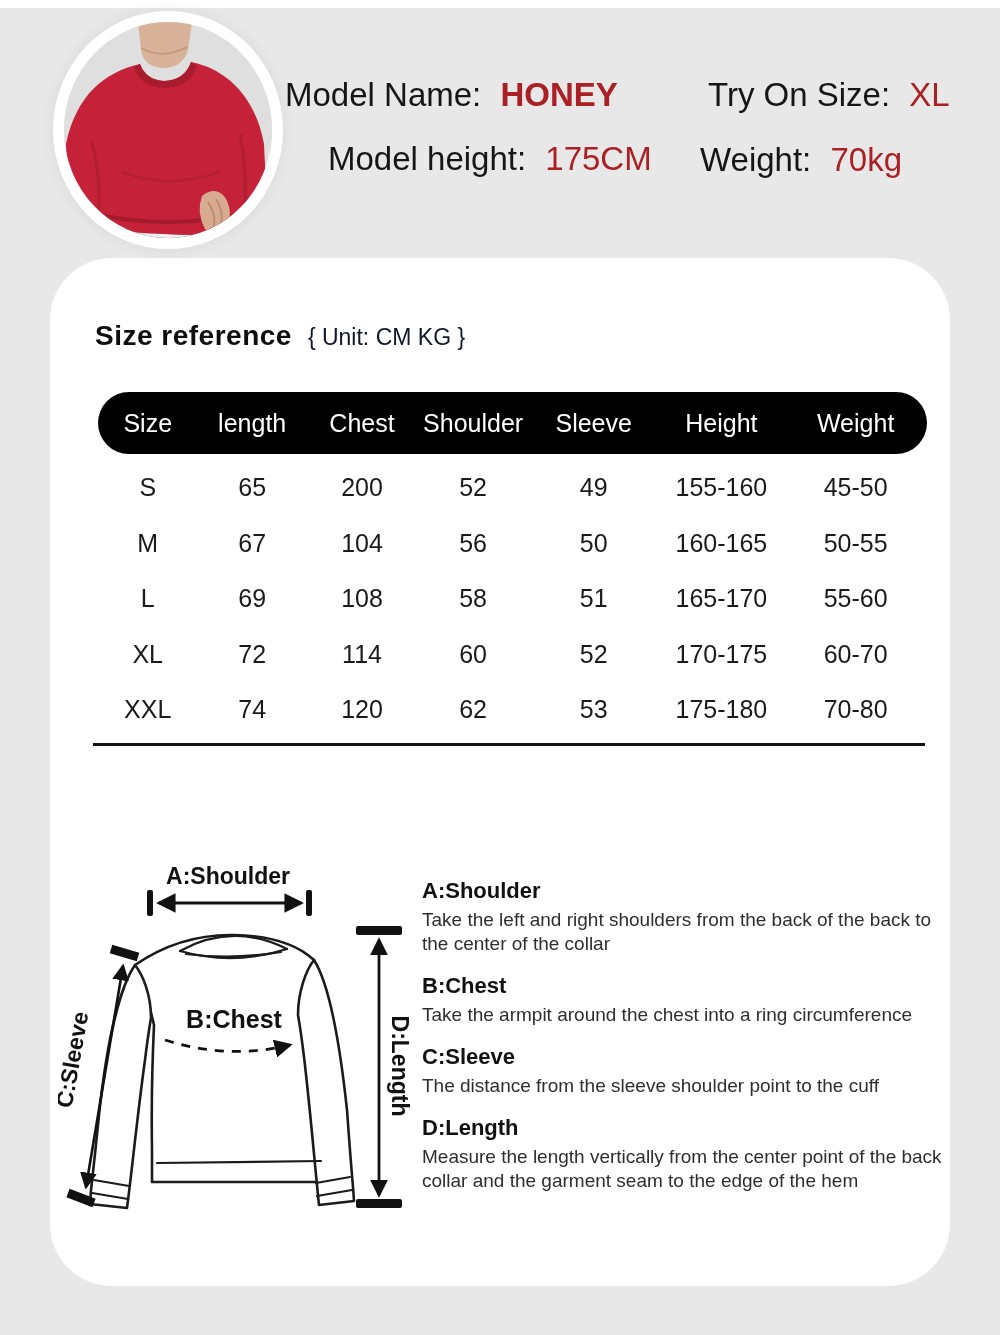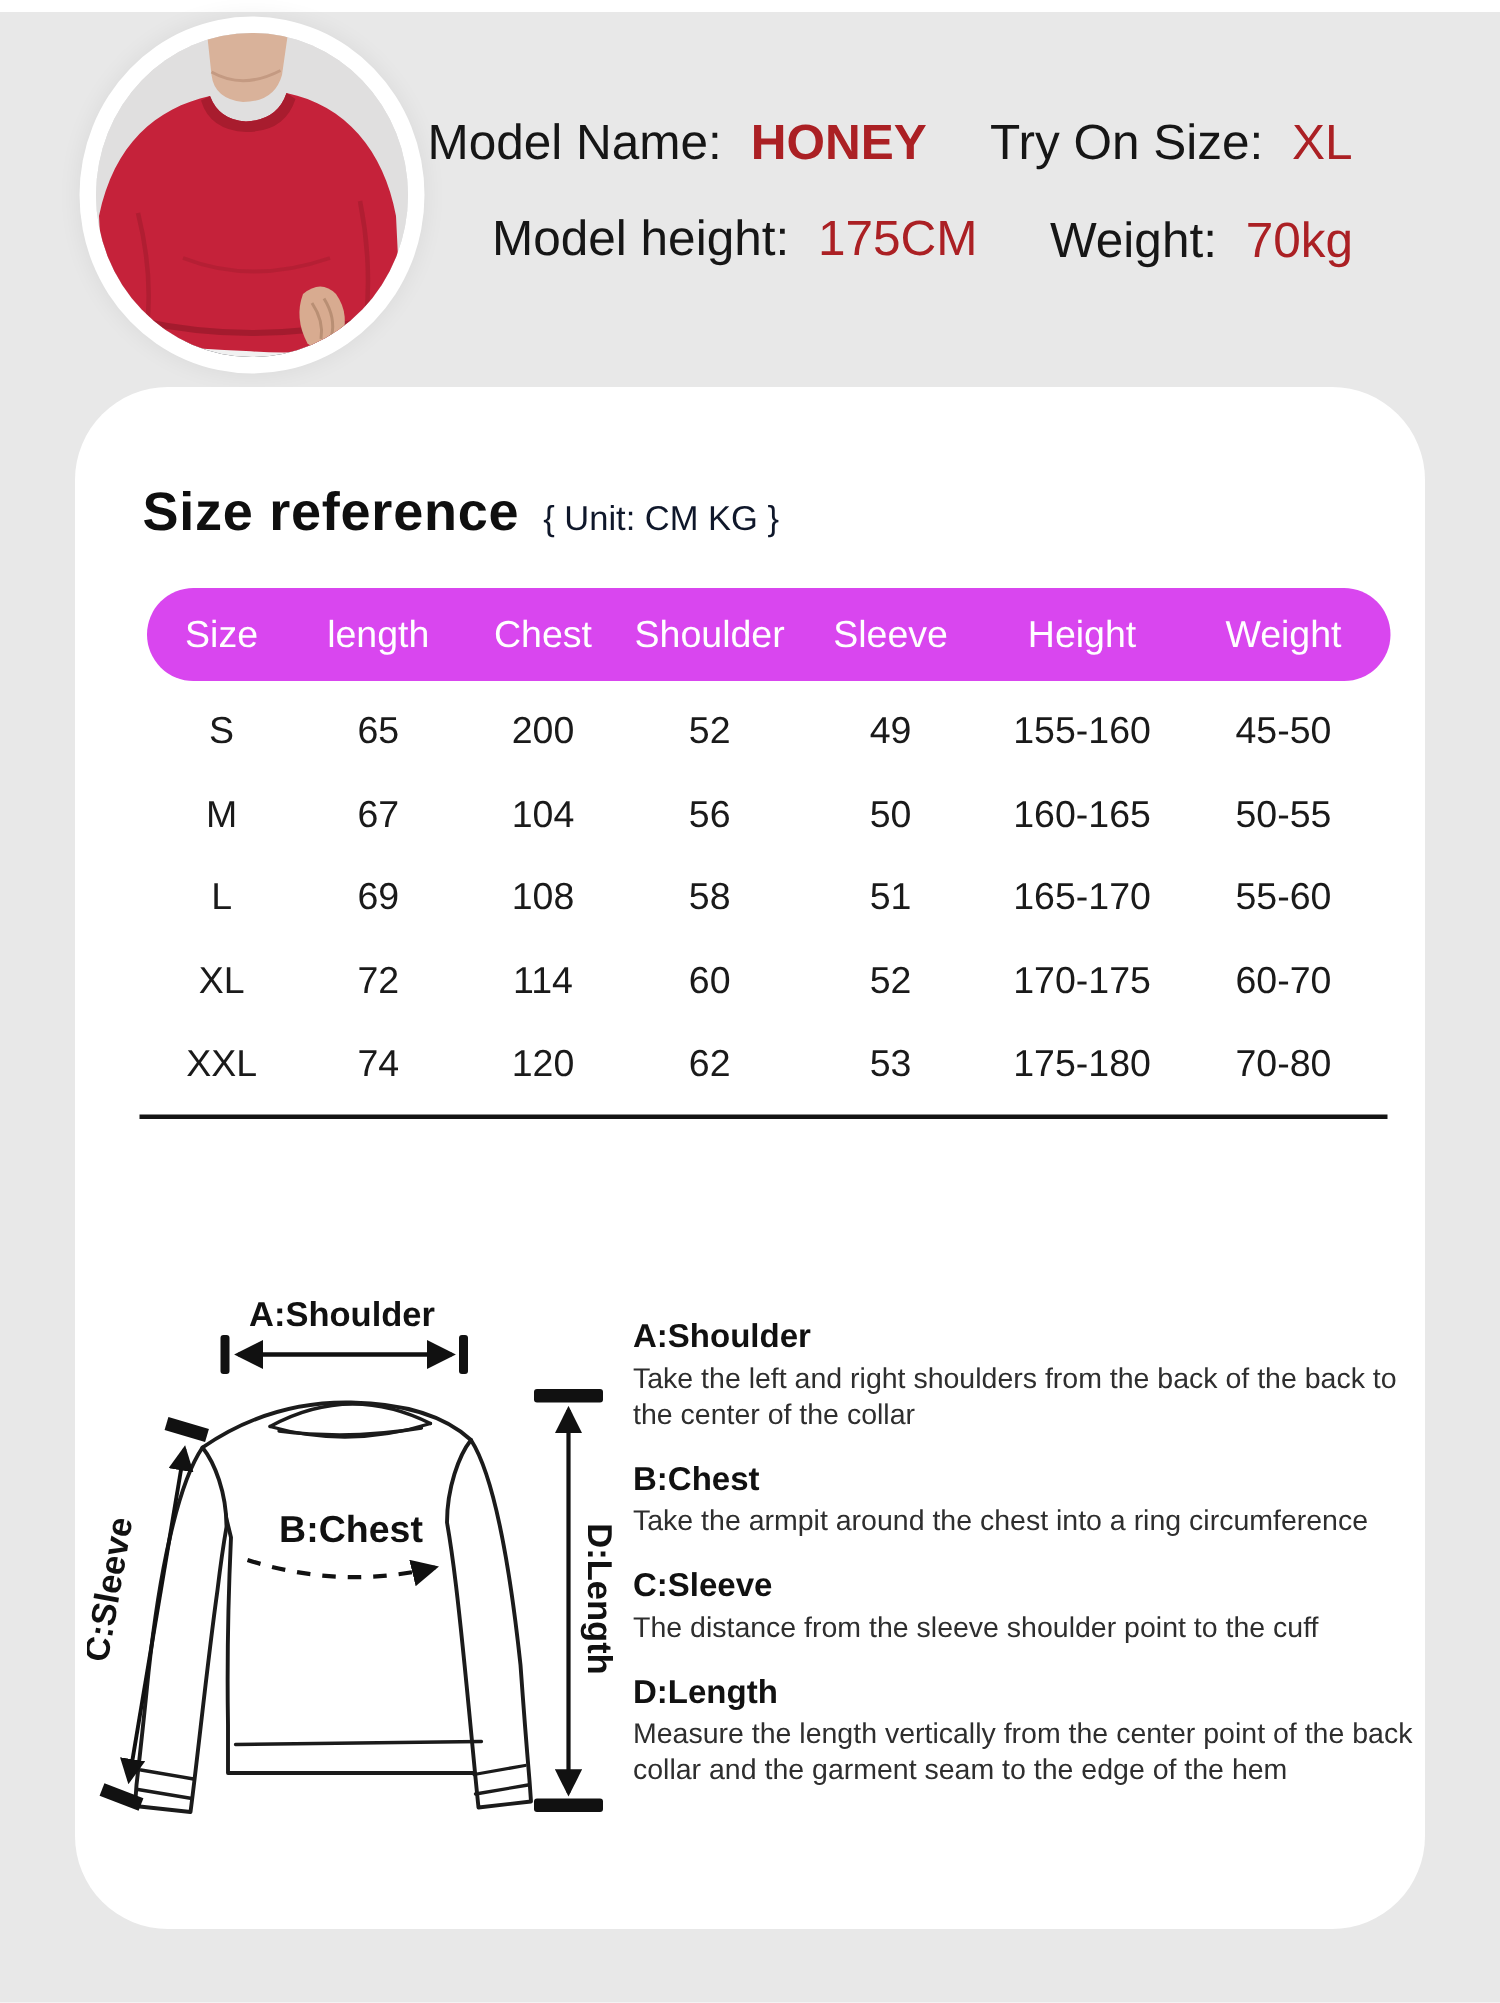--- a/index.html
+++ b/index.html
@@ -16,36 +16,36 @@
   
   .model-photo {
     position:absolute; left:64px; top:22px; width:208px; height:216px;
     border-radius:50%; background:#e0dfdf; overflow:hidden;
     box-shadow:0 0 0 11px #ffffff, 0 0 14px 13px rgba(0,0,0,0.05);
   }
   .hdr-line { position:absolute; font-size:33px; letter-spacing:0; white-space:nowrap; }
   .hdr-label { color:#161616; }
   .hdr-value { color:#ab2024; }
   .pos-name   { left:285px; top:76px; }
-  .pos-tryon  { left:660px; top:76px; }
+  .pos-tryon  { left:708px; top:76px; }
   .pos-height { left:281px; top:140px;margin-left:47px; }
   .pos-weight { left:700px; top:141px; }
 
   
   .card {
     position:absolute; left:50px; top:258px; width:900px; height:1028px;
     background:#ffffff; border-radius:62px;
   }
   .card-title-row { position:absolute; left:45px; top:62px; display:flex; align-items:baseline; }
-  .card-title { font-size:36px; font-weight:bold; color:#0f0f0f; letter-spacing:0.5px; }
+  .card-title { font-size:28px; font-weight:bold; color:#0f0f0f; letter-spacing:0.5px; }
   .unit-note  { font-size:23px; color:#0f172a; margin-left:16px; }
 
   .size-pill {
     position:absolute; left:48px; top:134px; width:829px; height:62px;
-    background:#d946ef; border-radius:31px; color:#fff;
+    background:#000000; border-radius:31px; color:#fff;
     display:flex; align-items:center; font-size:25px;
   }
   .size-body { position:absolute; left:48px; top:202px; width:829px; }
   .tr { display:flex; align-items:center; height:55.5px; font-size:25px; color:#1a1a1a; }
   .th,.td { text-align:center; }
   .c0{width:12.0%} .c1{width:13.2%} .c2{width:13.3%} .c3{width:13.5%}
   .c4{width:15.6%} .c5{width:15.2%} .c6{width:17.2%}
 
   .table-divider { position:absolute; left:43px; top:485px; width:832px; height:3px; background:#141414; }
 

